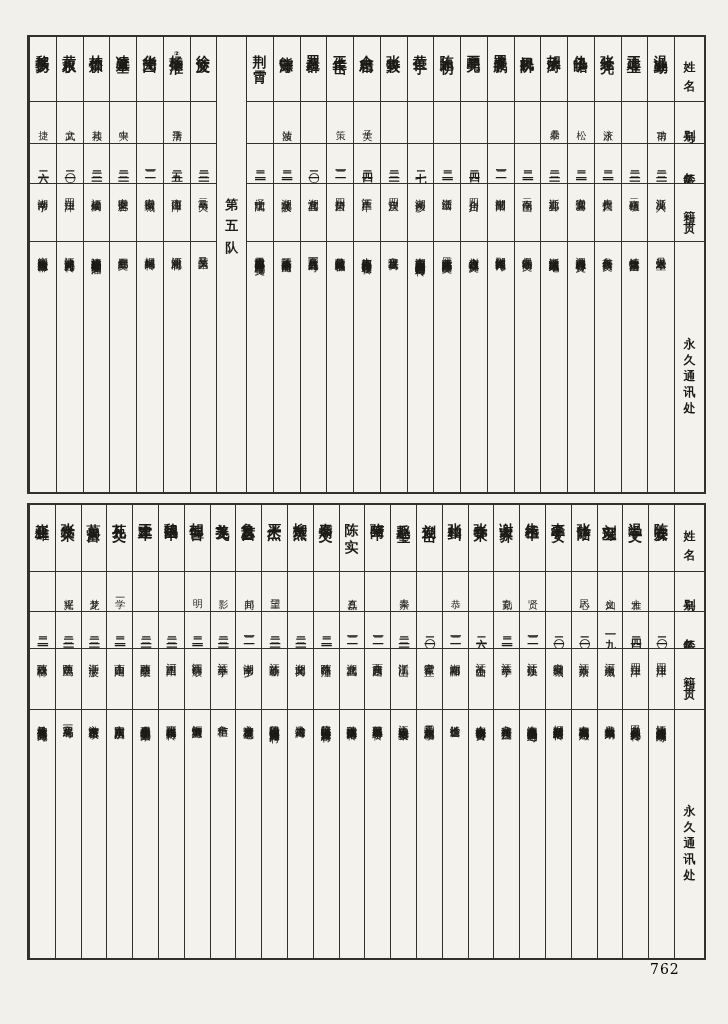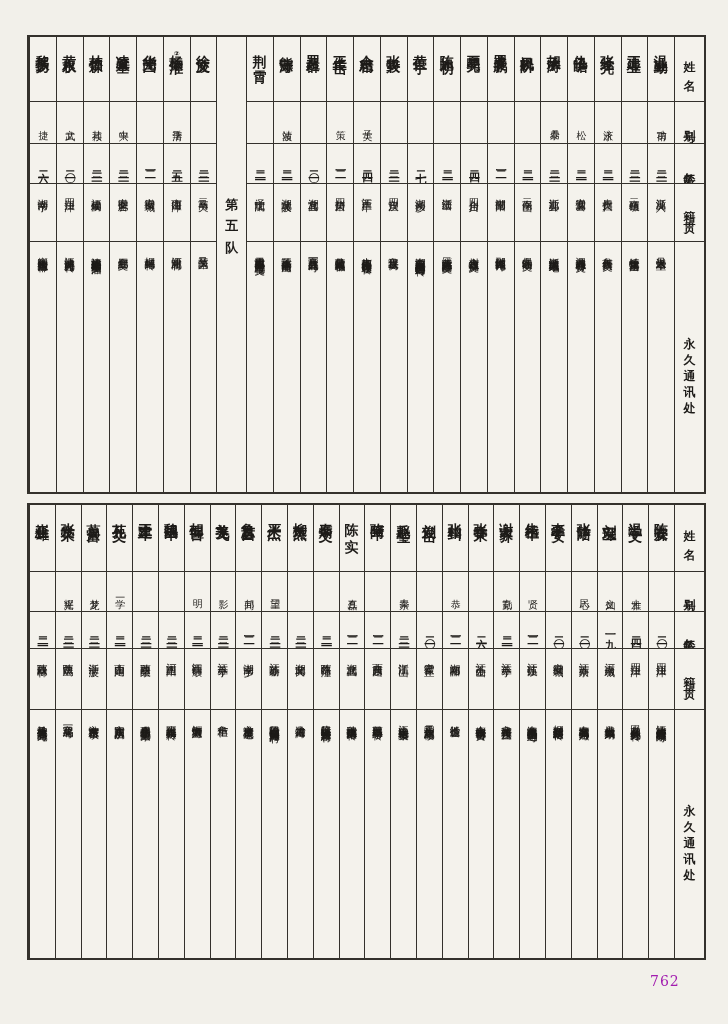--- a/index.html
+++ b/index.html
@@ -83,23 +83,22 @@
   .h-age-t{letter-spacing:2px;}
   .h-native-t{letter-spacing:12px;}
   .h-addr-t{letter-spacing:16px;}
   .squad-text{font-size:13px;font-weight:700;letter-spacing:22px;}
 
   .page-number{
     position:absolute;
     left:650px;top:961px;
     font-family:"DejaVu Serif",serif;
     font-size:14px;
-    color:#a21caf;
+    color:#000000;
     letter-spacing:1px;
-    margin-top:12px;
   }
 </style>
 </head>
 <body>
 
 <div class="page">
 
   <div class="roster" id="top-table">
     <div class="col header-col">
       <div class="cell c-name h-cell">

